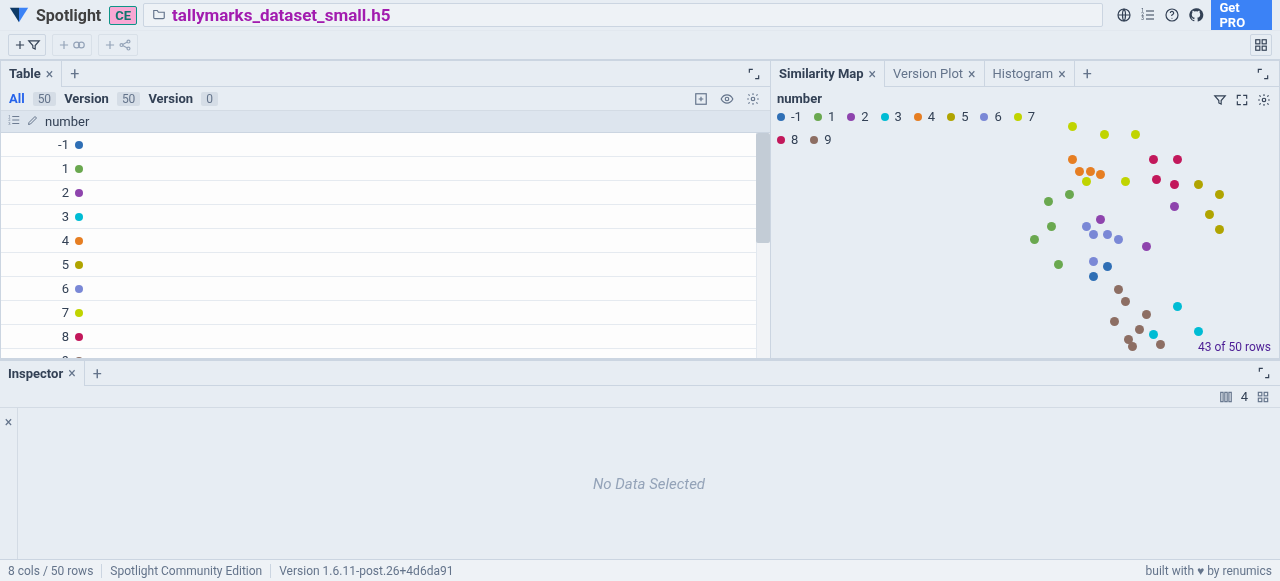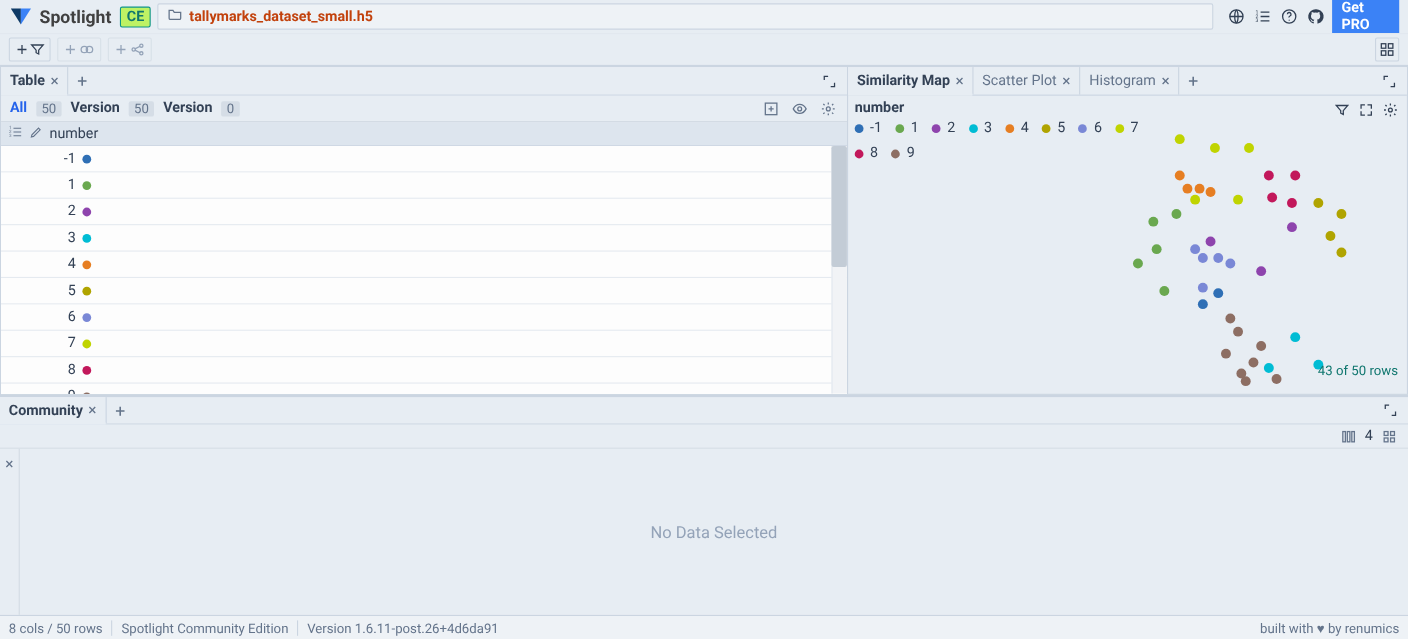--- a/index.html
+++ b/index.html
@@ -27,21 +27,21 @@
     .logo-mark {
       display: flex;
       align-items: center;
     }
     .brand {
       font-weight: 700;
       font-size: 16px;
       color: #404040;
     }
     .ce-badge {
-      background: #bef264;
+      background: #f9a8d4;
       color: #0f766e;
       font-weight: 700;
       font-size: 13px;
       padding: 1px 5px;
       border: 1px solid #0d9488;
       border-radius: 2px;
       margin-left: 2px;
     }
     .file-box {
       display: flex;
@@ -49,21 +49,21 @@
       gap: 6px;
       border: 1px solid #cbd5e1;
       background: #eef2f6;
       padding: 2px 8px;
       border-radius: 2px;
       height: 24px;
       flex: 0 0 auto;
       width: 960px;
     }
     .folder-icon { color: #64748b; }
-    .file-name { font-weight: 700; font-size: 13px; color:#c2410c;}
+    .file-name { font-weight: 700; font-size: 17px; color:#a21caf;}
     .spacer { flex: 1; }
     .header-right {
       display: flex;
       align-items: center;
       gap: 6px;
     }
     .icon-btn {
       display: inline-flex;
       align-items: center;
       justify-content: center;
@@ -177,33 +177,33 @@
     
     .right-body{ flex:1; position:relative; overflow:hidden;}
     .right-toolbar{ position:absolute; top:4px; right:6px; display:flex; gap:4px; z-index:2;}
     .right-toolbar .mini-icon{ color:#334155;}
     .legend-title{ position:absolute; left:6px; top:4px; font-weight:700; font-size:13px; color:#334155;}
     .legend{ position:absolute; left:6px; top:22px; display:flex; flex-wrap:wrap; gap:8px 12px; max-width:260px; font-size:13px;}
     .legend .li{ display:inline-flex; align-items:center; gap:6px;}
     .legend .sw{ width:8px; height:8px; border-radius:50%;}
     .scatter{ position:absolute; inset:0;}
     .scatter .pt{ position:absolute; width:9px; height:9px; border-radius:50%;}
-    .row-count{ position:absolute; right:8px; bottom:14px; color:#0f766e; font-size:12px;}
+    .row-count{ position:absolute; right:8px; bottom:4px; color:#4c1d95; font-size:12px;}
 
     
     .inspector{
       flex: 0 0 200px; display:flex; flex-direction:column;
       border-top:1px solid #cbd5e1;
     }
     .inspector .tabs{ border-top:1px solid #cbd5e1;}
     .insp-tools{ display:flex; align-items:center; justify-content:flex-end; gap:6px; height:22px; padding:0 8px; background:#e7edf3; border-bottom:1px solid #d3dbe4;}
     .insp-tools .count{ font-size:13px; color:#334155;}
     .insp-body{ flex:1; background:#e7edf3; display:flex;}
     .insp-close{ width:18px; padding-top:6px; text-align:center; color:#64748b; border-right:1px solid #d3dbe4; font-size:14px; cursor:pointer;}
-    .insp-empty{ flex:1; display:flex; align-items:center; justify-content:center; color:#94a3b8; font-size:15px;}
+    .insp-empty{ flex:1; display:flex; align-items:center; justify-content:center; color:#94a3b8; font-style:italic; font-size:15px;}
 
     
     .status{
       height:22px; display:flex; align-items:center; gap:8px; padding:0 8px;
       background:#eef2f6; border-top:1px solid #cbd5e1; font-size:12px; color:#64748b;
     }
     .status .sep{ width:1px; height:14px; background:#cbd5e1;}
     .status .spacer{flex:1;}
   </style>
 </head>
@@ -409,21 +409,21 @@
       </div>
     </div>
 
     <div class="panel right">
       <div class="tabs">
         <div class="tab active">
           <span>Similarity Map</span>
           <span class="close">×</span>
         </div>
         <div class="tab inactive">
-          <span>Scatter Plot</span>
+          <span>Version Plot</span>
           <span class="close">×</span>
         </div>
         <div class="tab inactive">
           <span>Histogram</span>
           <span class="close">×</span>
         </div>
         <div class="tab add">+</div>
         <div class="spacer"></div>
         <span class="max-btn">
           <svg width="14" height="14" viewBox="0 0 24 24" fill="none" stroke="currentColor" stroke-width="2">
@@ -541,21 +541,21 @@
           </div>
         <div class="row-count">43 of 50 rows</div>
       </div>
     </div>
 
   </div>
 
   <div class="inspector">
     <div class="tabs">
       <div class="tab active">
-        <span>Community</span>
+        <span>Inspector</span>
         <span class="close">×</span>
       </div>
       <div class="tab add">+</div>
       <div class="spacer"></div>
       <span class="max-btn">
         <svg width="14" height="14" viewBox="0 0 24 24" fill="none" stroke="currentColor" stroke-width="2">
             <path d="M4 10V4h6M20 14v6h-6"></path>
           </svg>
       </span>
     </div>

